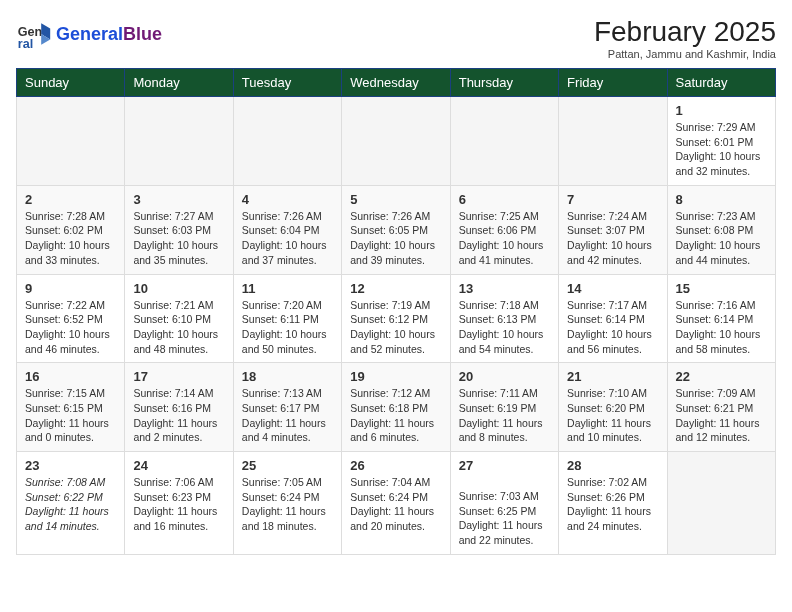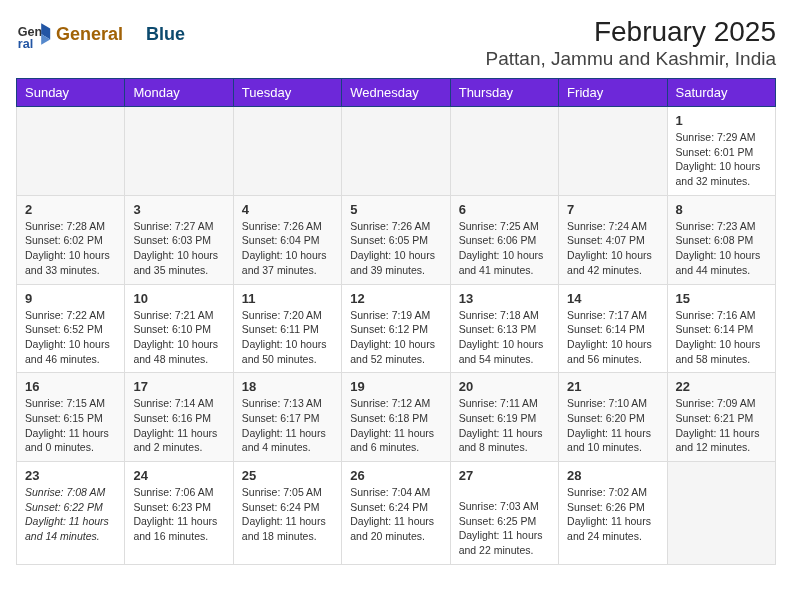--- a/index.html
+++ b/index.html
@@ -30,31 +30,31 @@
     }
     .title-area {
       text-align: right;
     }
     .title-area h1 {
       font-size: 28px;
       font-weight: normal;
       color: #222;
     }
     .title-area h2 {
-      font-size: 19px;
+      font-size: 11px;
       font-weight: normal;
       color: #444;
     }
     .calendar {
       width: 100%;
       border-collapse: collapse;
       border: 1px solid #ccc;
     }
     .calendar th {
-      background-color: #6d28d9;
+      background-color: #14532d;
       color: #fff;
       text-align: left;
       padding: 6px 8px;
       font-size: 13px;
       font-weight: normal;
       border: 1px solid #1a4080;
     }
     .calendar td {
       vertical-align: top;
       padding: 6px 8px;
@@ -91,21 +91,21 @@
 
 <div class="header-area">
   <div class="logo">
     <svg class="logo-icon" viewBox="0 0 40 40" xmlns="http://www.w3.org/2000/svg">
       <text x="2" y="22" font-size="14" font-weight="bold" fill="#333">Gene</text>
       <text x="2" y="36" font-size="14" font-weight="bold" fill="#2255a4">ral</text>
       <polygon points="28,8 38,14 38,26 28,20" fill="#2255a4"></polygon>
       <polygon points="28,20 38,26 28,32" fill="#5588cc"></polygon>
     </svg>
     <div>
-      <span style="color:#a16207;">General</span><span style="color:#0c4a6e;margin-left:23px;">Blue</span>
+      <span style="color:#1d4ed8;">General</span><span style="color:#701a75;">Blue</span>
     </div>
   </div>
   <div class="title-area">
     <h1>February 2025</h1>
     <h2>Pattan, Jammu and Kashmir, India</h2>
   </div>
 </div>
 
 <table class="calendar">
   <thead>
@@ -161,21 +161,21 @@
         </td>
         <td>
           <span class="day-number">6</span>
           <div class="day-info" style="white-space: pre-line;">Sunrise: 7:25 AM
 Sunset: 6:06 PM
 Daylight: 10 hours and 41 minutes.</div>
         </td>
         <td>
           <span class="day-number">7</span>
           <div class="day-info" style="white-space: pre-line;">Sunrise: 7:24 AM
-Sunset: 4:07 PM
+Sunset: 3:07 PM
 Daylight: 10 hours and 42 minutes.</div>
         </td>
         <td>
           <span class="day-number">8</span>
           <div class="day-info" style="white-space: pre-line;">Sunrise: 7:23 AM
 Sunset: 6:08 PM
 Daylight: 10 hours and 44 minutes.</div>
         </td>
       </tr>
       <tr>

